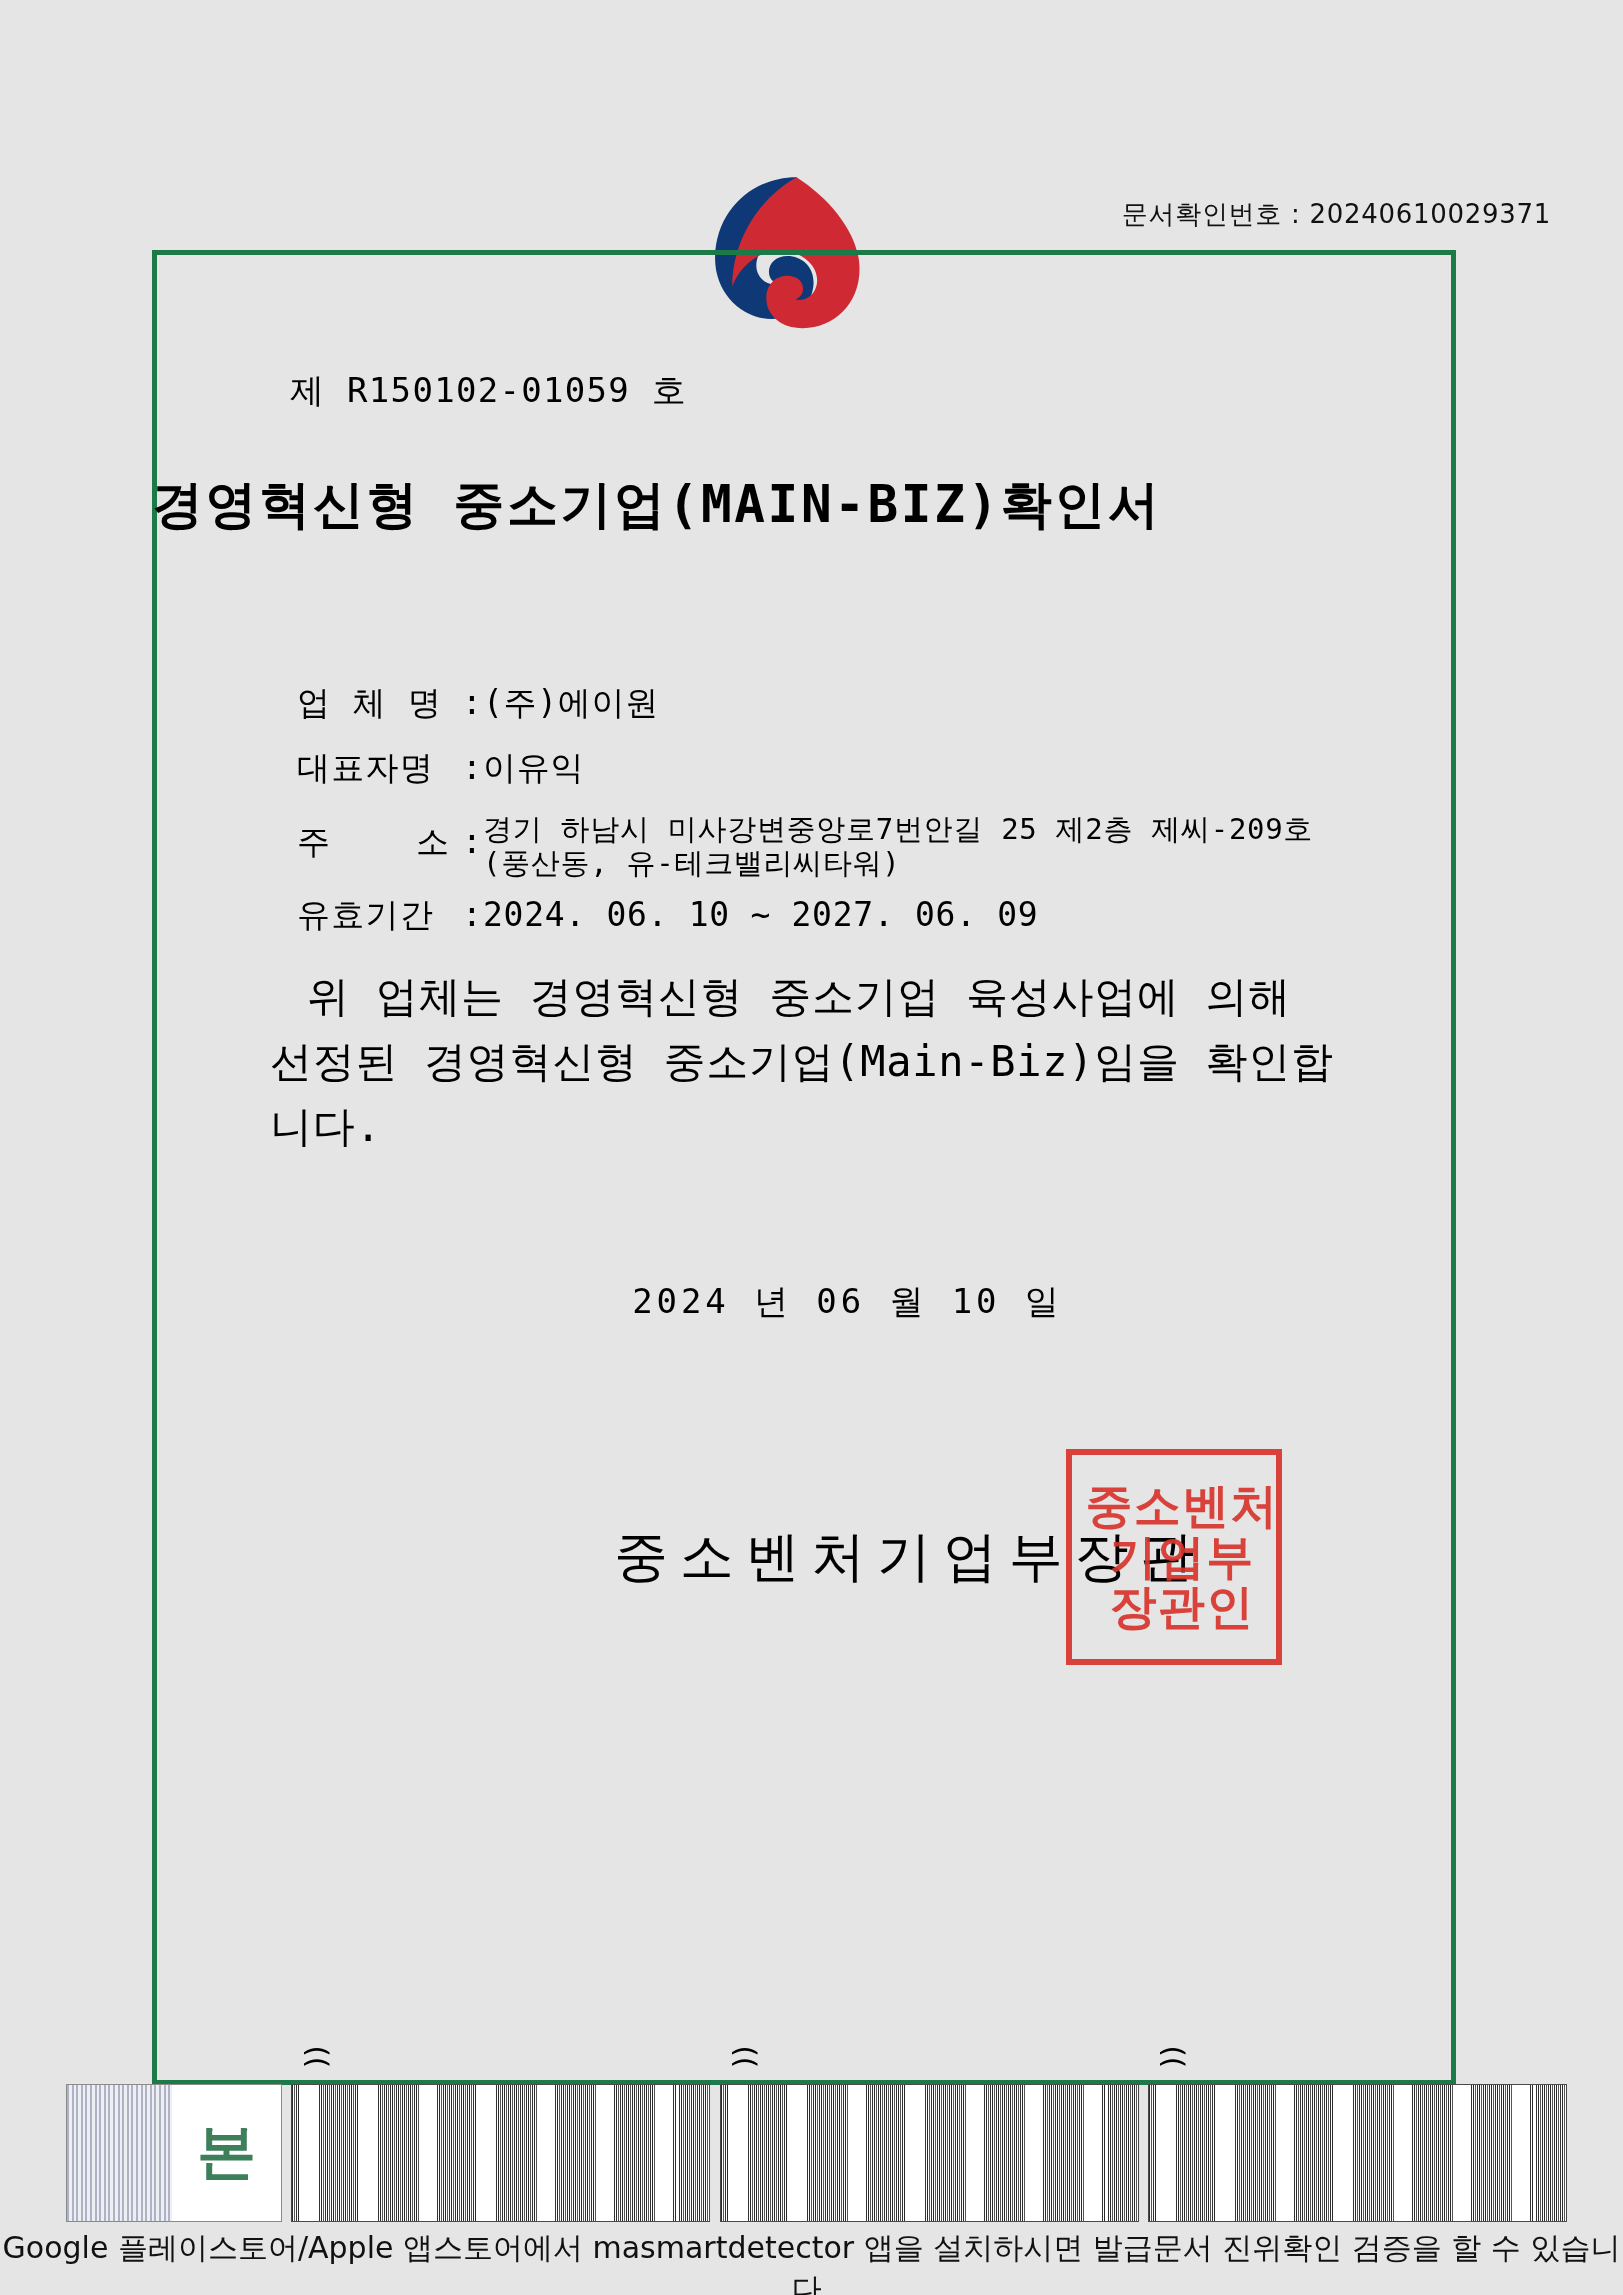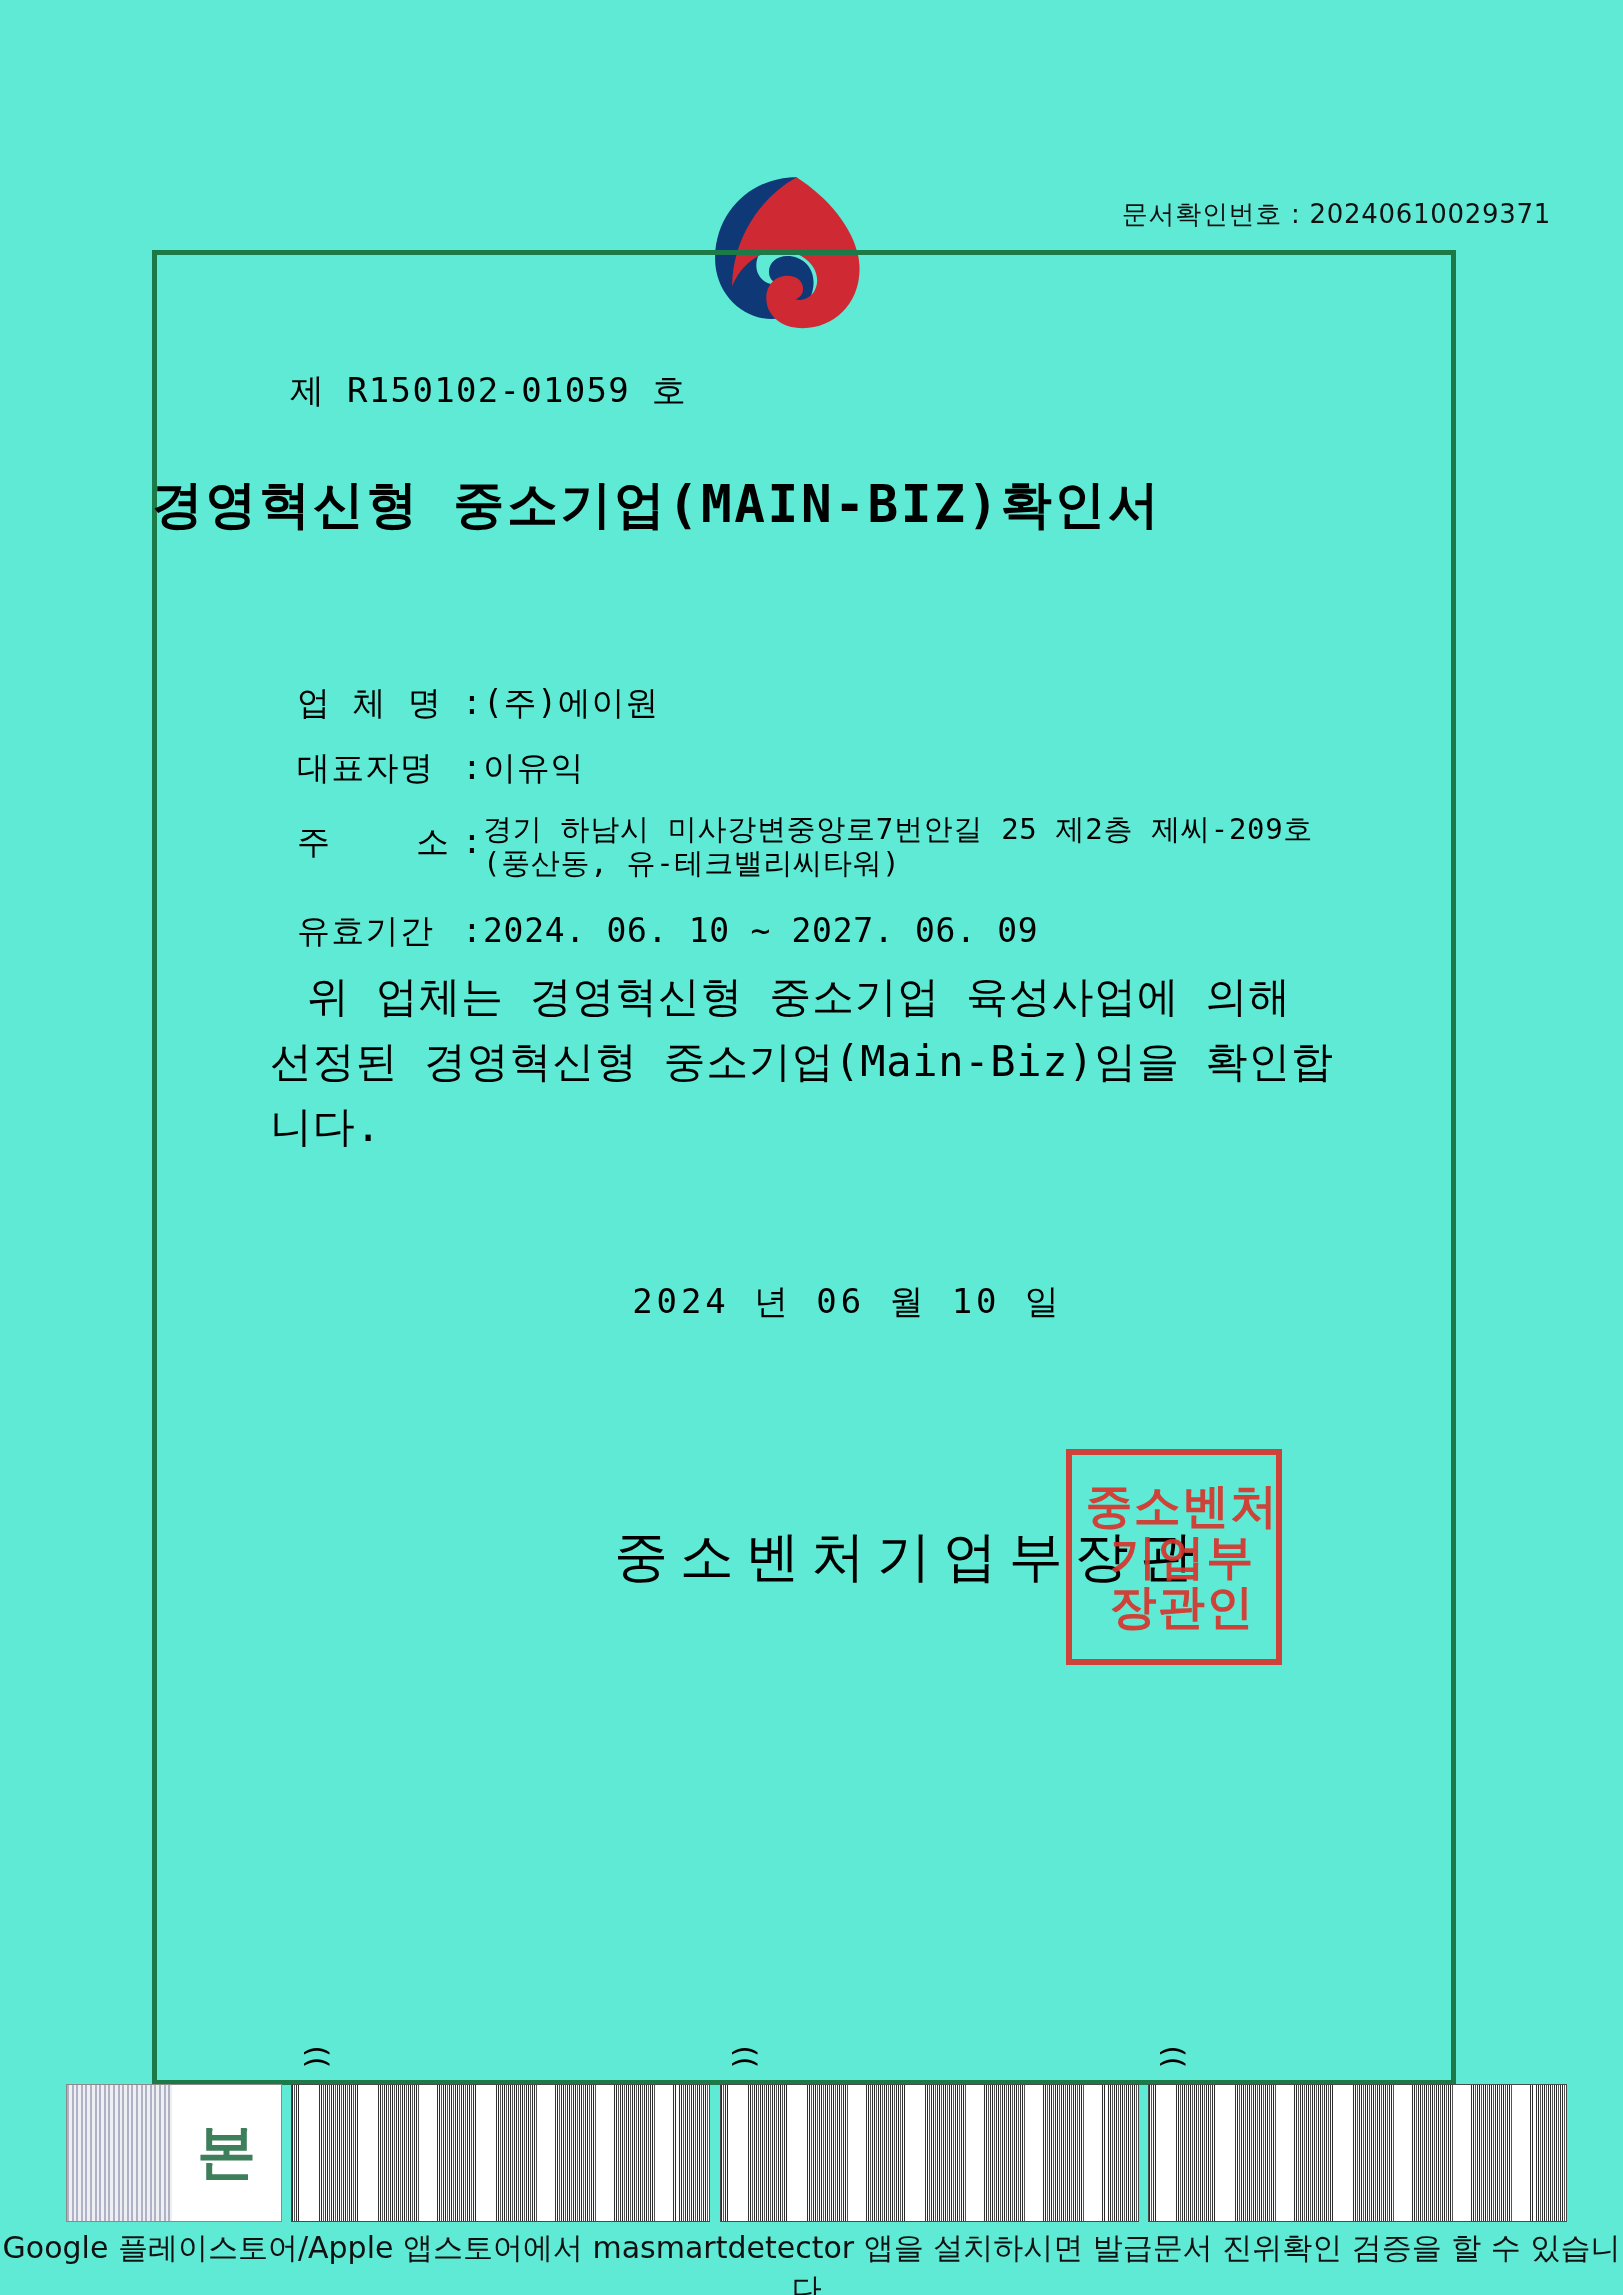--- a/index.html
+++ b/index.html
@@ -8,21 +8,21 @@
     background: #ffffff;
   }
   body {
     font-family: "DejaVu Sans", "Liberation Sans", sans-serif;
     color: #000000;
   }
   .page {
     position: relative;
     width: 1623px;
     height: 2295px;
-    background: #5eead4;
+    background: #e5e5e5;
     overflow: hidden;
     box-sizing: border-box;
   }
 
   
   .doc-no {
     position: absolute;
     top: 197px;
     right: 72px;
     font-size: 26px;
@@ -111,21 +111,21 @@
     text-align: center;
   }
   .field-value {
     flex: 1 1 auto;
     letter-spacing: 0.7px;
   }
   .field-value.small {
     font-size: 29px;
     line-height: 1.18;
   }
-  .field-row.address { margin-bottom: 30px; }
+  .field-row.address { margin-bottom: 14px; }
   .field-row.address .field-label,
   .field-row.address .field-colon { padding-top: 9.2px; }
 
   .body-text {
     position: absolute;
     top: 714px;
     left: 118px;
     width: 1088px;
     font-size: 42px;
     line-height: 1.55;

